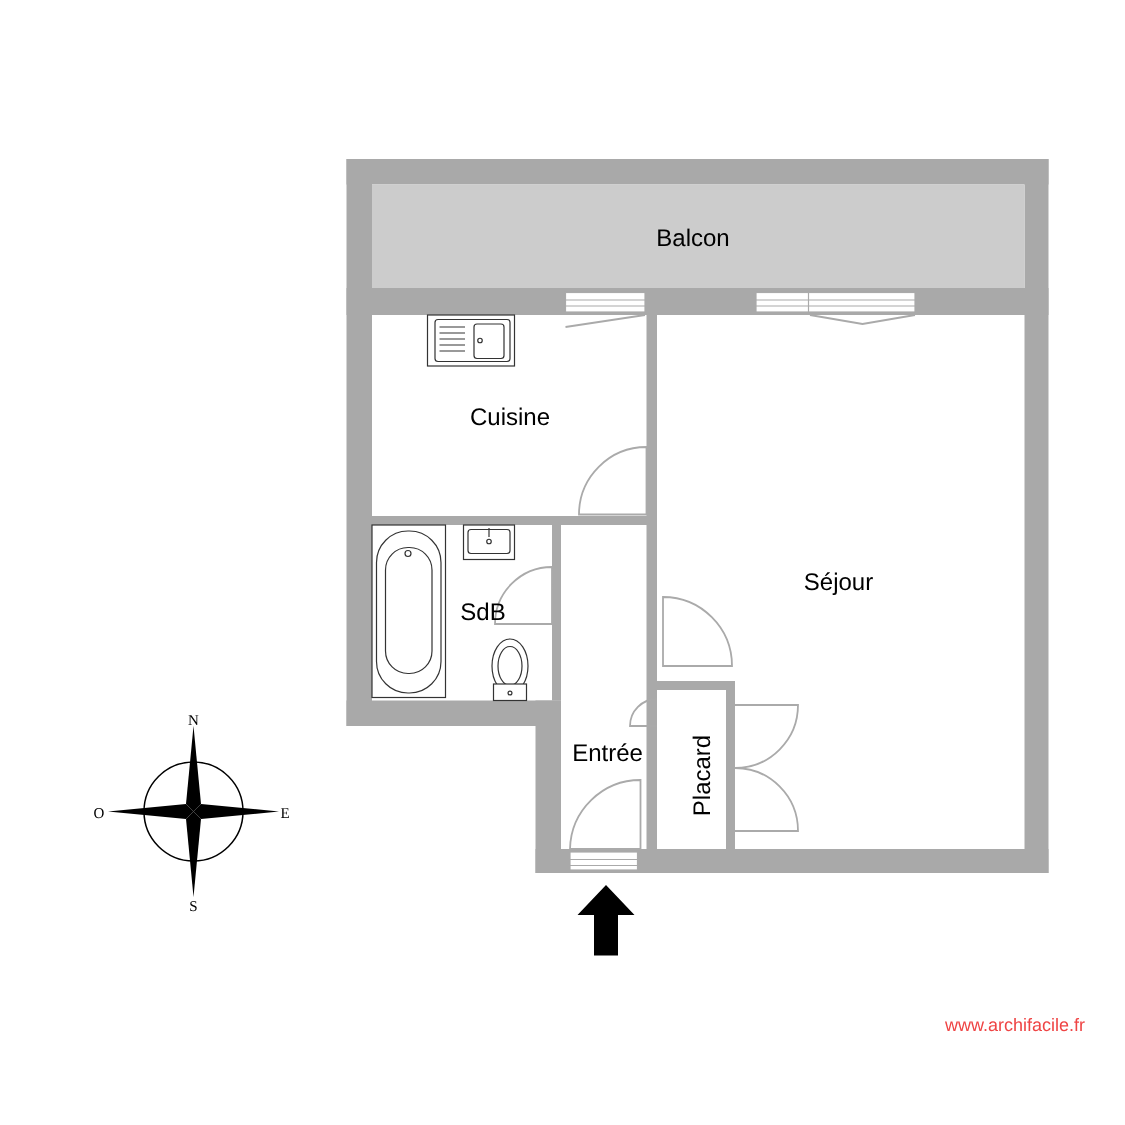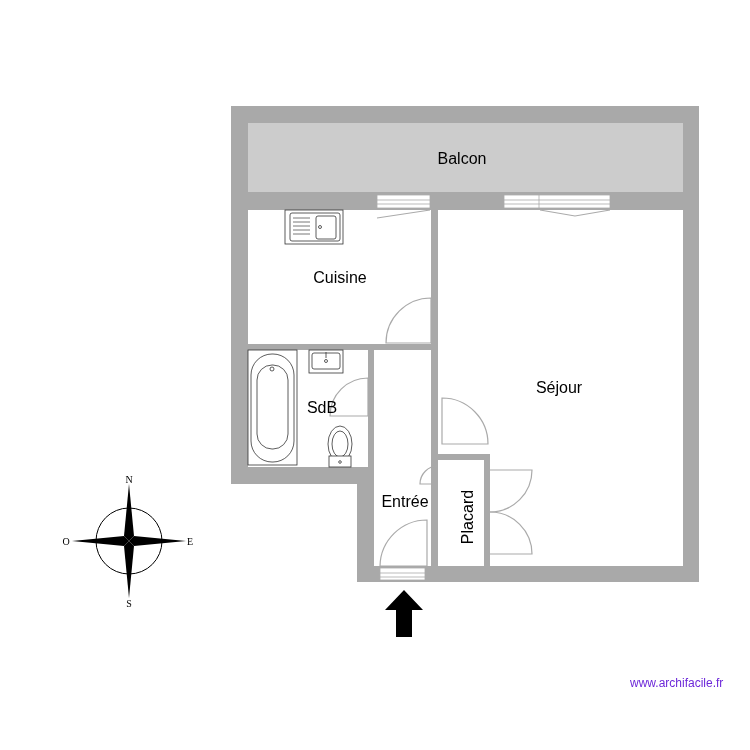--- a/index.html
+++ b/index.html
@@ -1,20 +1,20 @@
 <!DOCTYPE html>
 <html><head>
 <meta charset="utf-8">
 <style>
   html,body{margin:0;padding:0;background:#fff;}
   body{width:750px;height:750px;position:relative;overflow:hidden;font-family:"Liberation Sans",sans-serif;}
   svg{position:absolute;left:0;top:0;}
   .lbl{font-family:"Liberation Sans",sans-serif;font-size:16px;fill:#000;}
   .cmp{font-family:"Liberation Serif",serif;font-size:10px;fill:#000;}
-  .credit{position:absolute;left:630px;top:676px;font-size:12px;color:#6d28d9;}
+  .credit{position:absolute;left:630px;top:676px;font-size:12px;color:#ef4444;}
 </style>
 </head>
 <body>
 
 <svg width="750" height="750">
 
   <g fill="#a9a9a9">
     <rect x="231" y="106" width="468" height="17"></rect>
     <rect x="231" y="106" width="17" height="378"></rect>
     <rect x="683" y="106" width="16" height="476"></rect>

